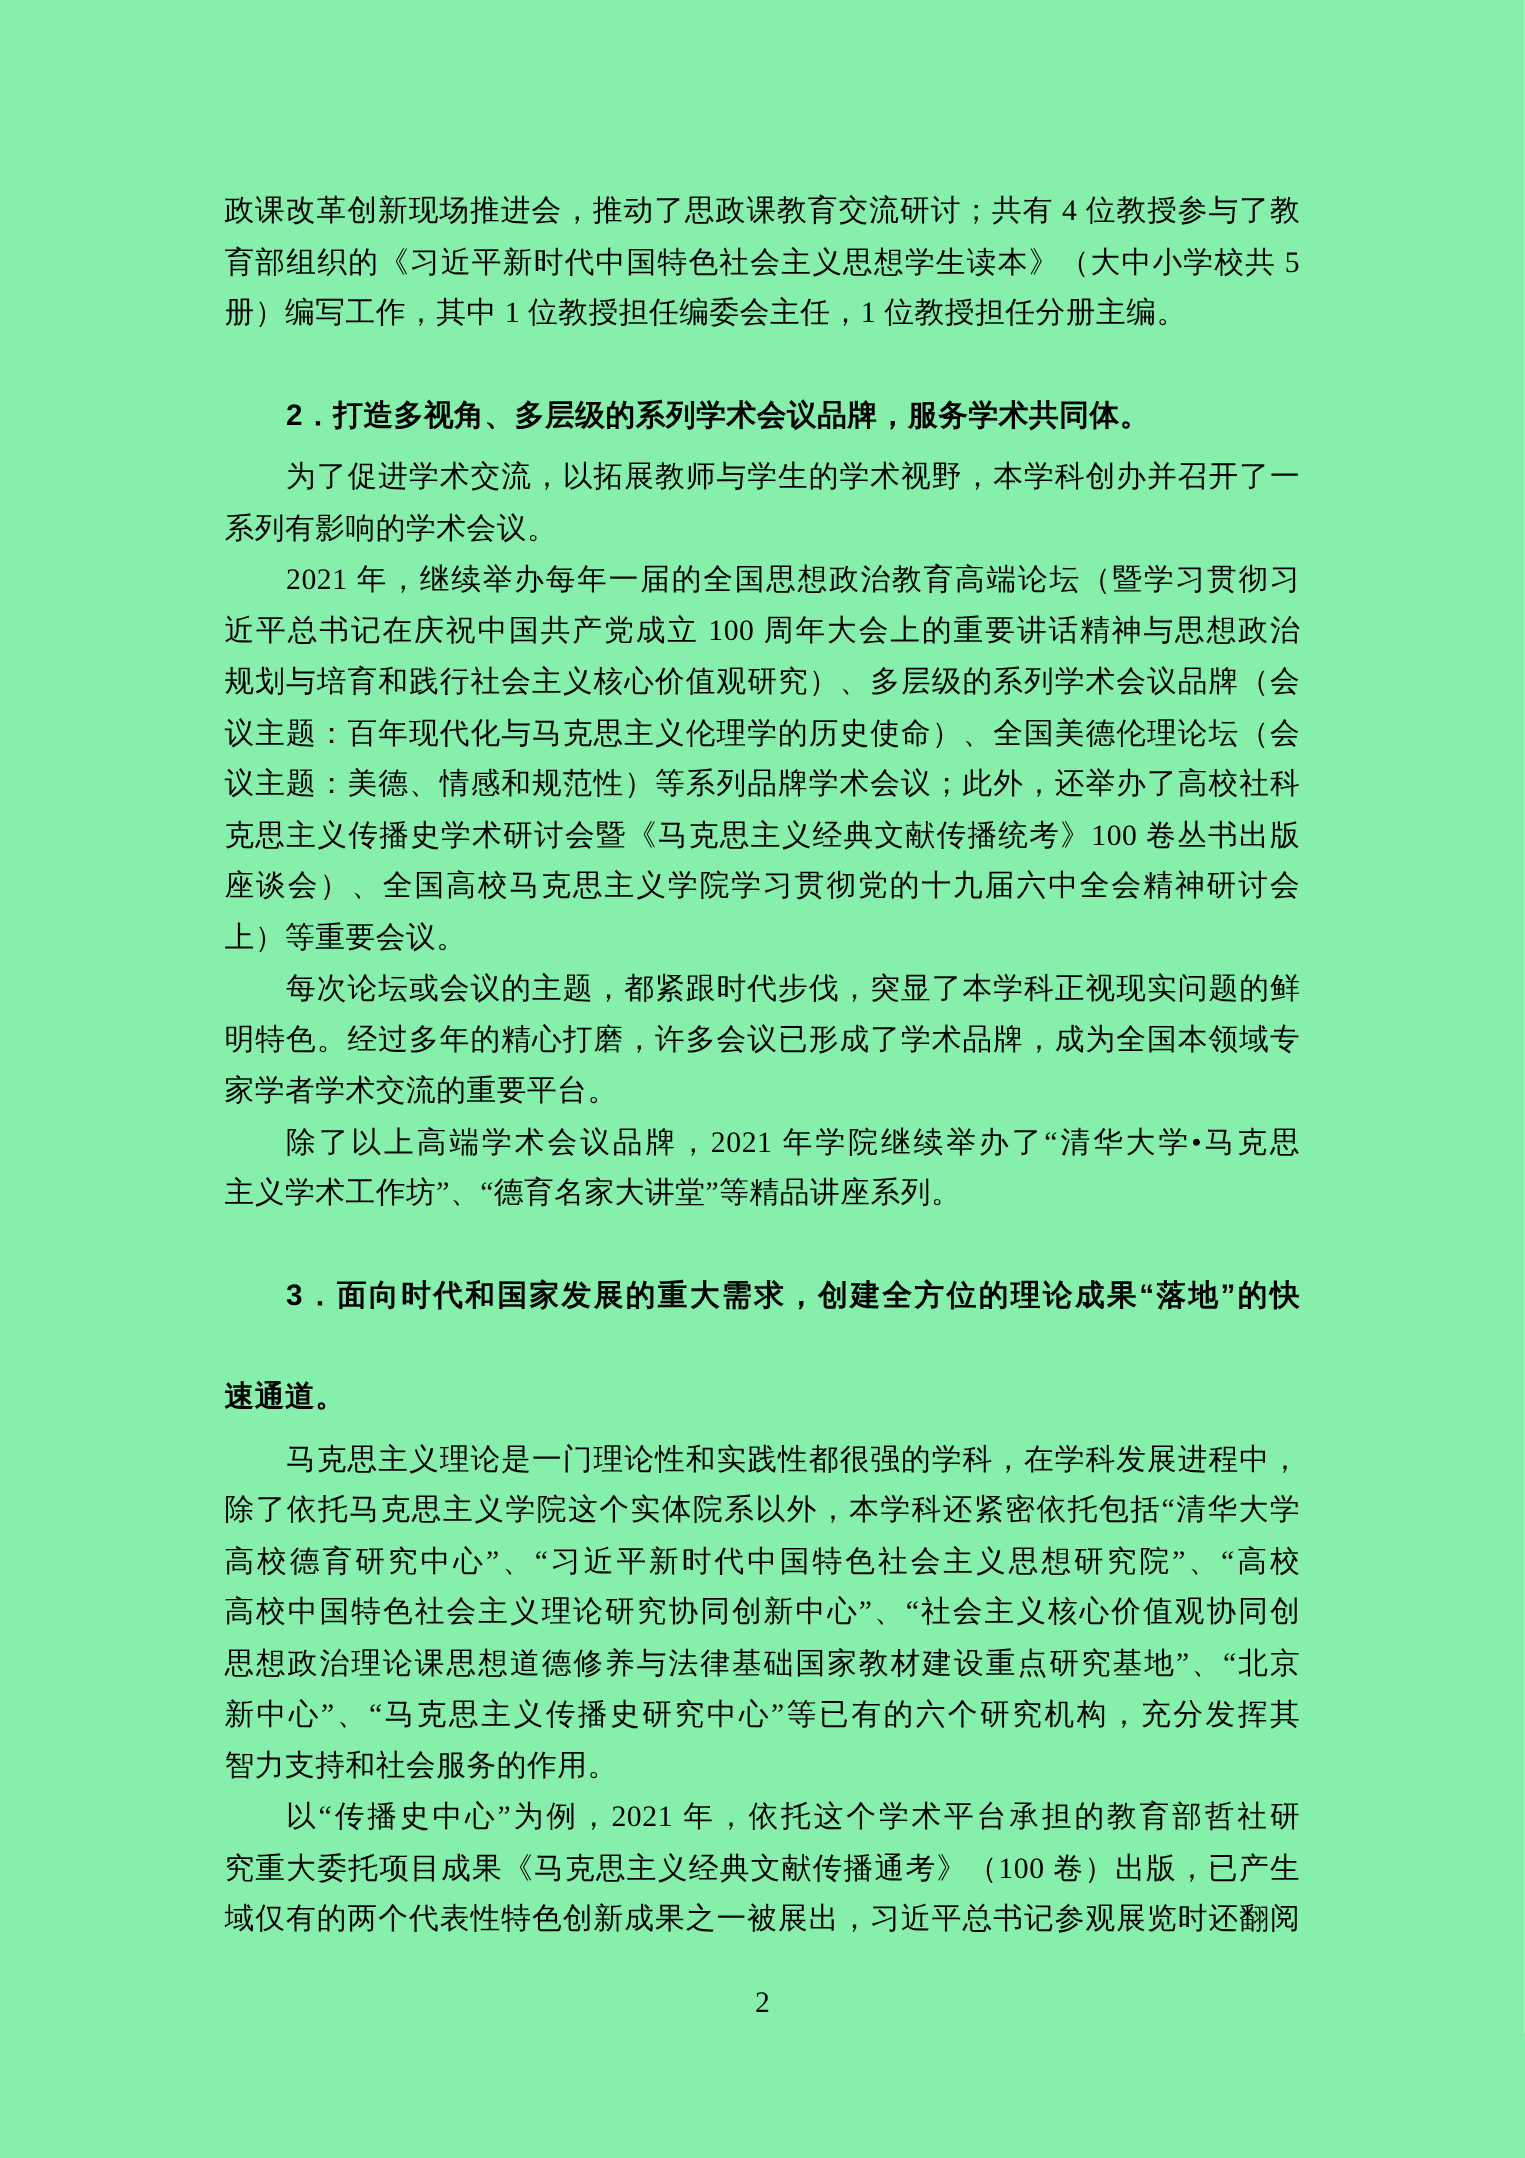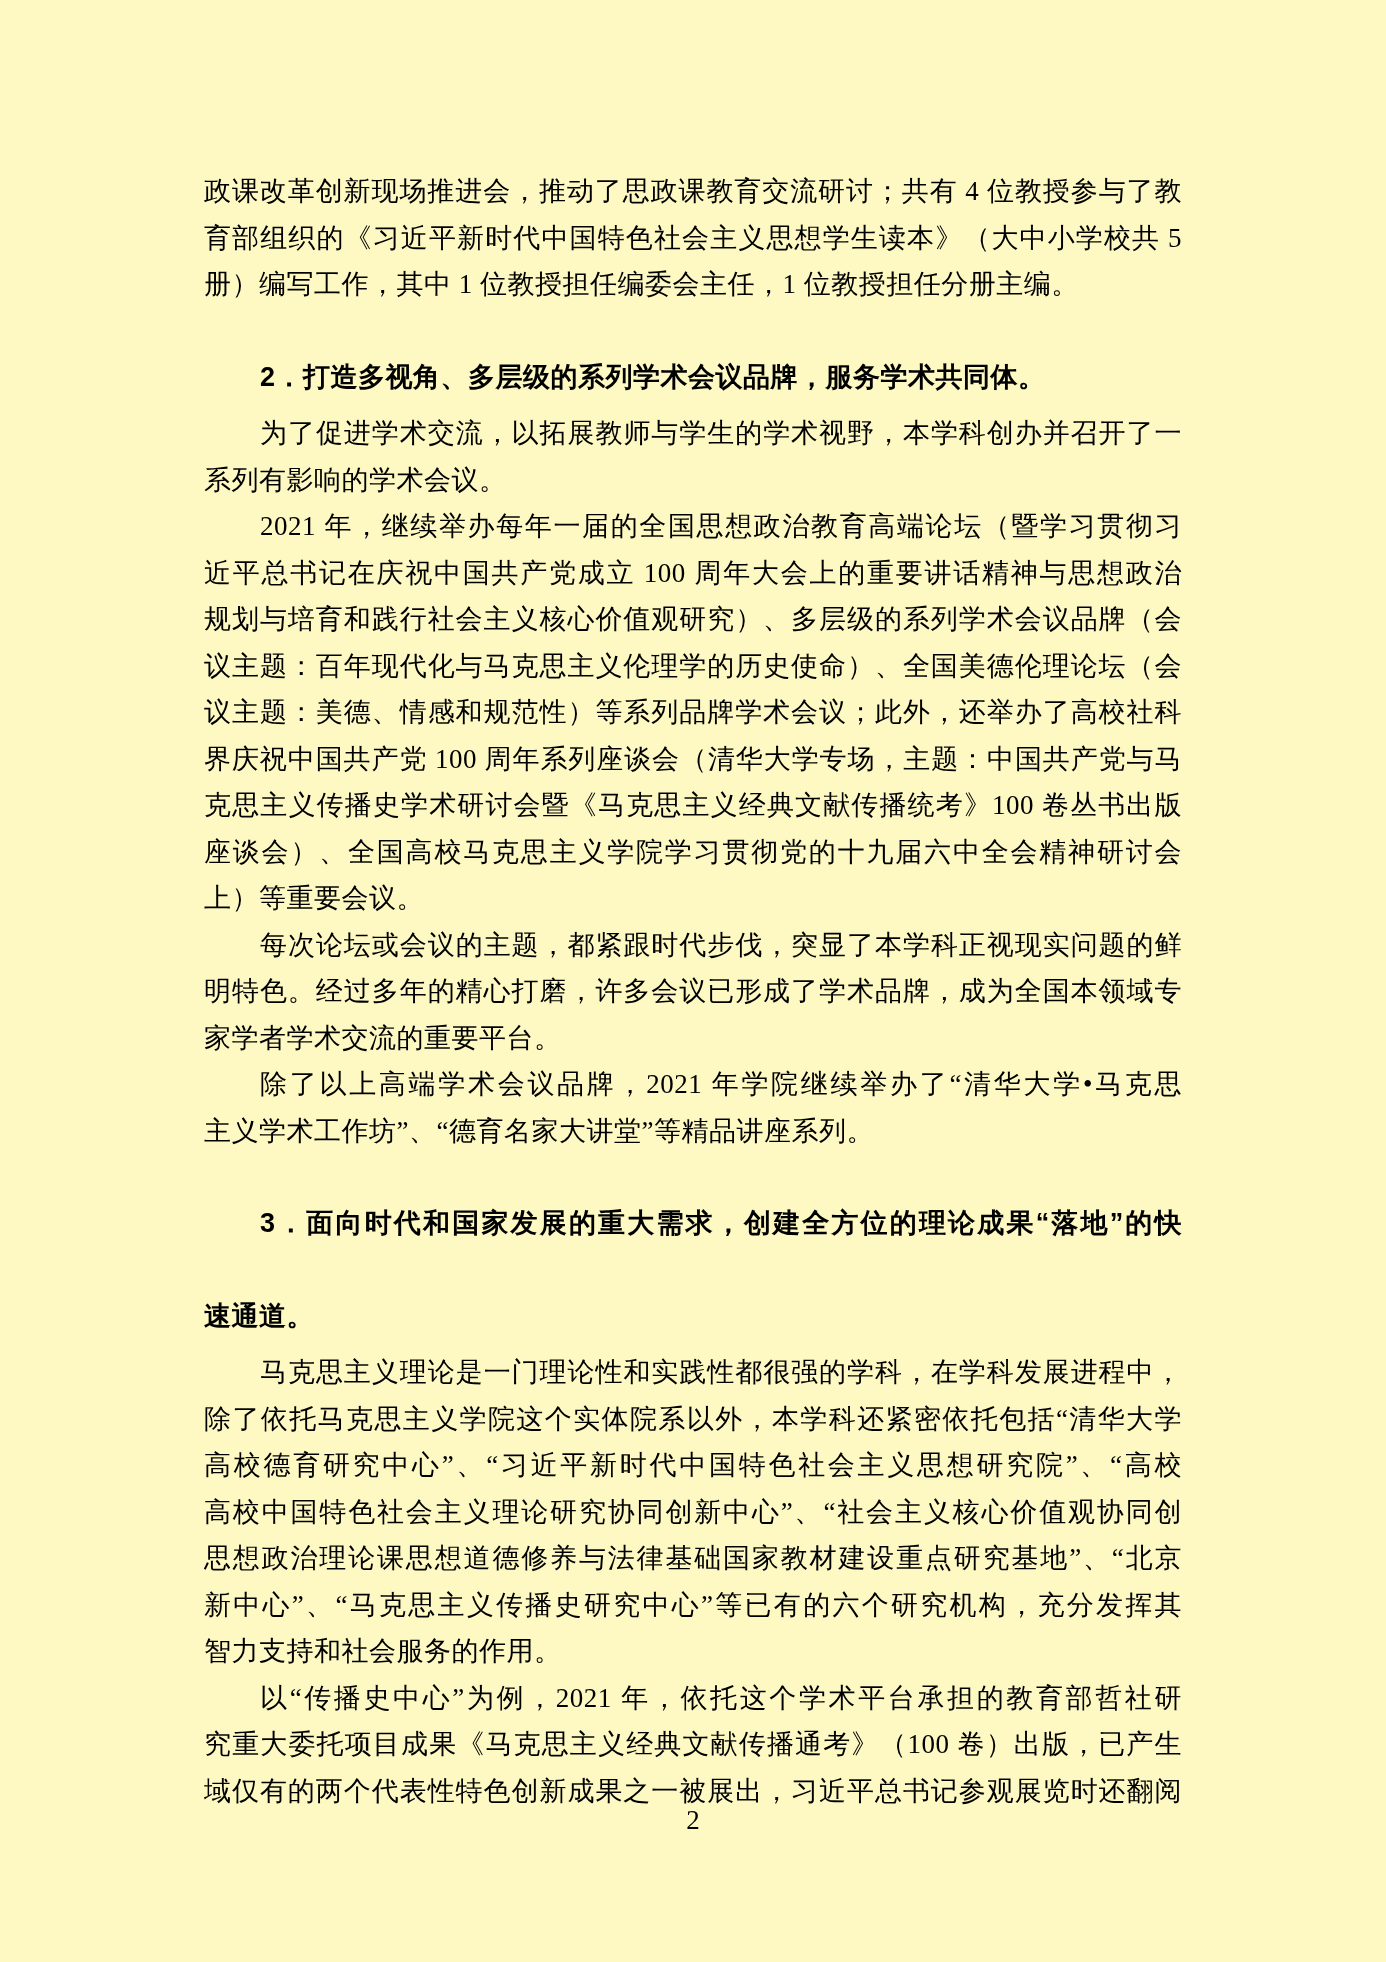--- a/index.html
+++ b/index.html
@@ -8,21 +8,21 @@
     height: 1962px;
     background: #ffffff;
     color: #000000;
     font-family: "Liberation Serif", "DejaVu Serif", serif;
     position: relative;
     overflow: hidden;
   }
   .page {
     position: absolute;
     inset: 0;
-    background: #fef9c3;
+    background: #86efac;
   }
   .text-area {
     position: absolute;
     top: 168px;
     left: 204px;
     width: 978px;
   }
   .block { margin: 0; }
   .block.heading { margin: 5px 0 10px 0; }
   .line {
@@ -67,21 +67,20 @@
       <div class="block paragraph">
         <div class="line fill indent">为了促进学术交流，以拓展教师与学生的学术视野，本学科创办并召开了一</div>
         <div class="line">系列有影响的学术会议。</div>
       </div>
       <div class="block paragraph">
         <div class="line fill indent">2021 年，继续举办每年一届的全国思想政治教育高端论坛（暨学习贯彻习</div>
         <div class="line fill">近平总书记在庆祝中国共产党成立 100 周年大会上的重要讲话精神与思想政治</div>
         <div class="line fill">规划与培育和践行社会主义核心价值观研究）、多层级的系列学术会议品牌（会</div>
         <div class="line fill">议主题：百年现代化与马克思主义伦理学的历史使命）、全国美德伦理论坛（会</div>
         <div class="line fill">议主题：美德、情感和规范性）等系列品牌学术会议；此外，还举办了高校社科</div>
-        <div class="line fill">界庆祝中国共产党 100 周年系列座谈会（清华大学专场，主题：中国共产党与马</div>
         <div class="line fill">克思主义传播史学术研讨会暨《马克思主义经典文献传播统考》100 卷丛书出版</div>
         <div class="line fill">座谈会）、全国高校马克思主义学院学习贯彻党的十九届六中全会精神研讨会（线</div>
         <div class="line">上）等重要会议。</div>
       </div>
       <div class="block paragraph">
         <div class="line fill indent">每次论坛或会议的主题，都紧跟时代步伐，突显了本学科正视现实问题的鲜</div>
         <div class="line fill">明特色。经过多年的精心打磨，许多会议已形成了学术品牌，成为全国本领域专</div>
         <div class="line">家学者学术交流的重要平台。</div>
       </div>
       <div class="block paragraph">

